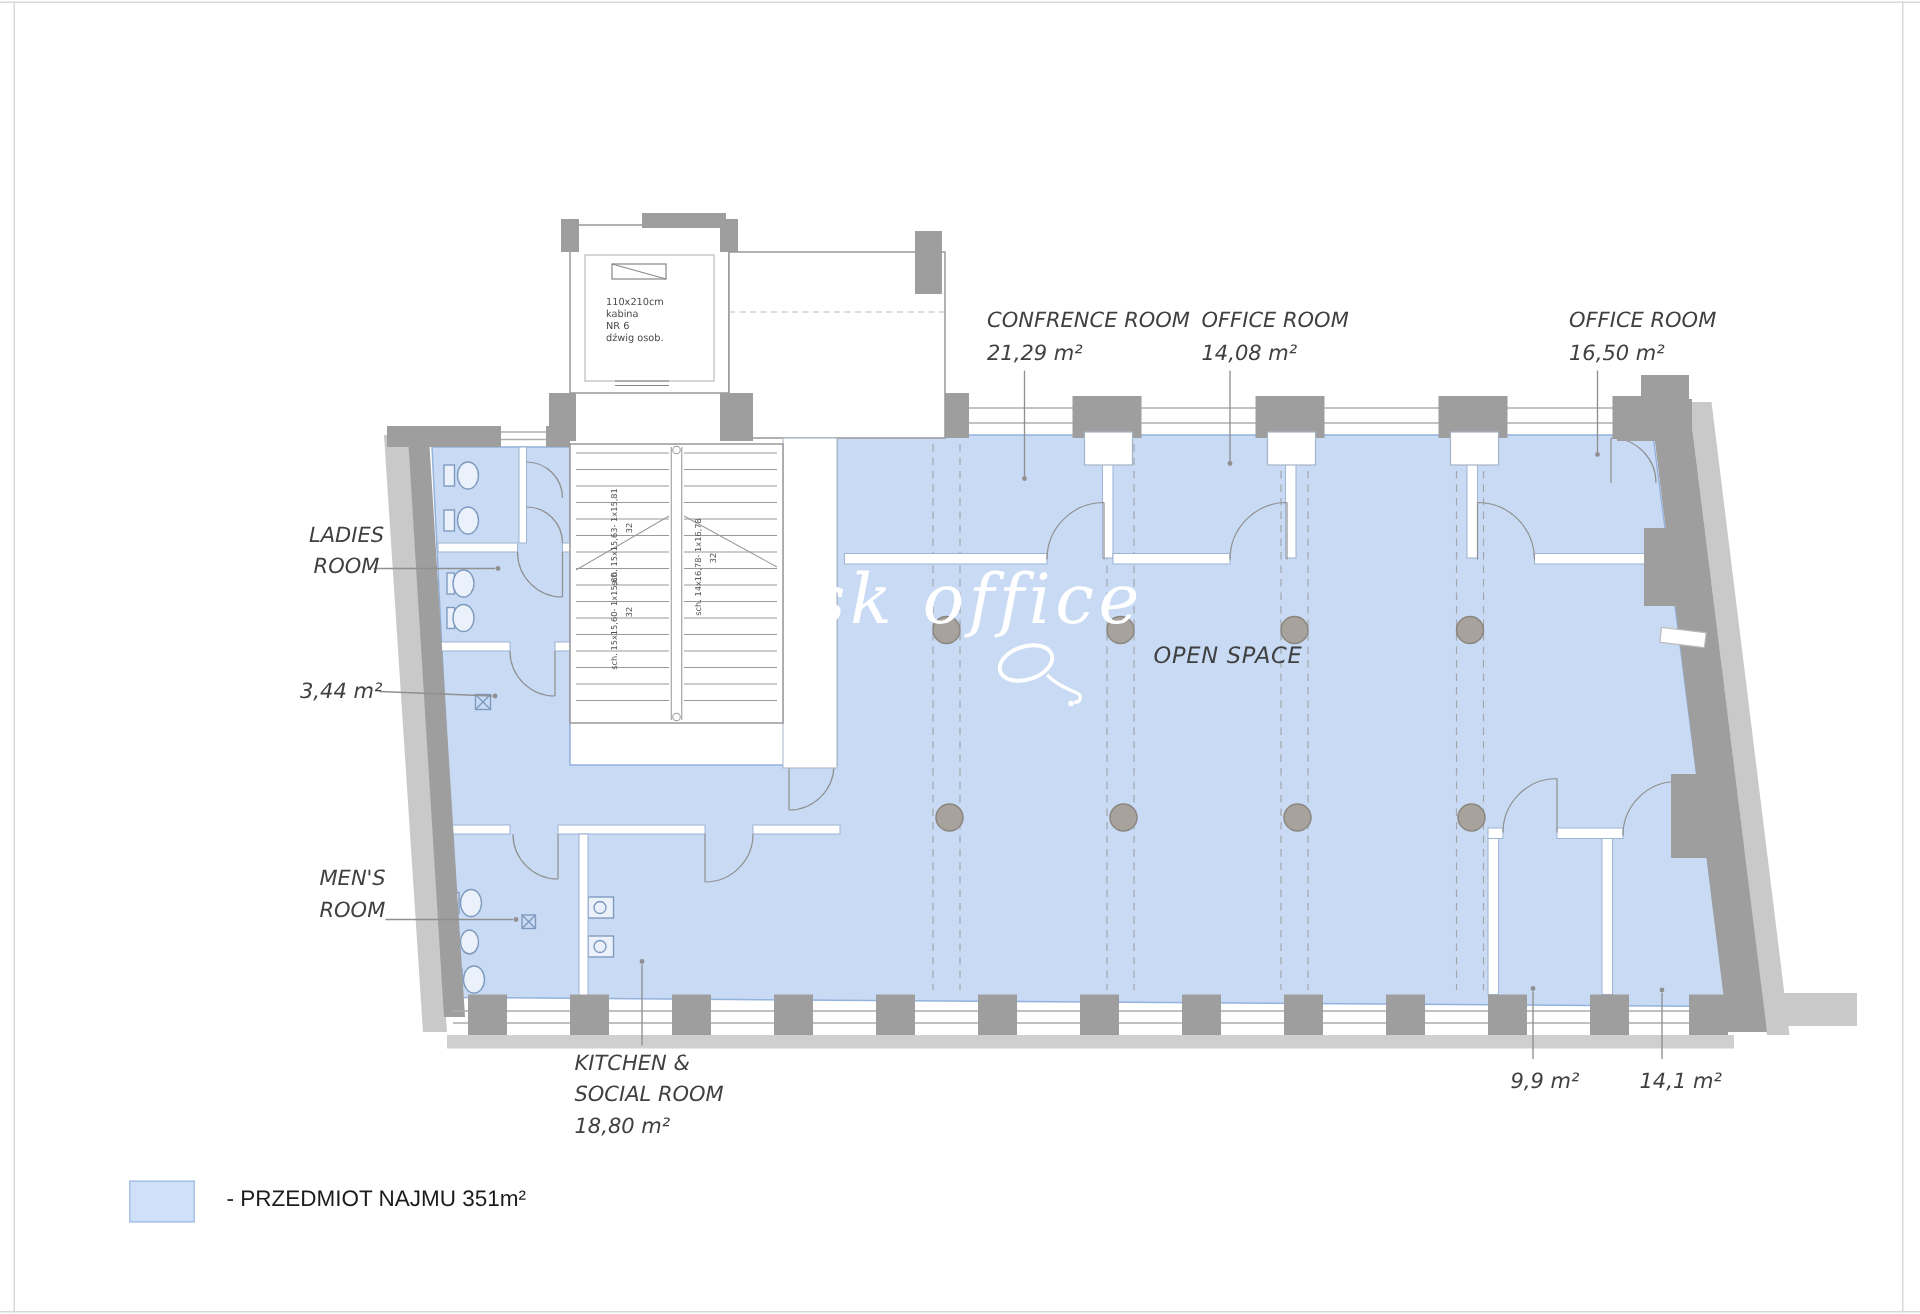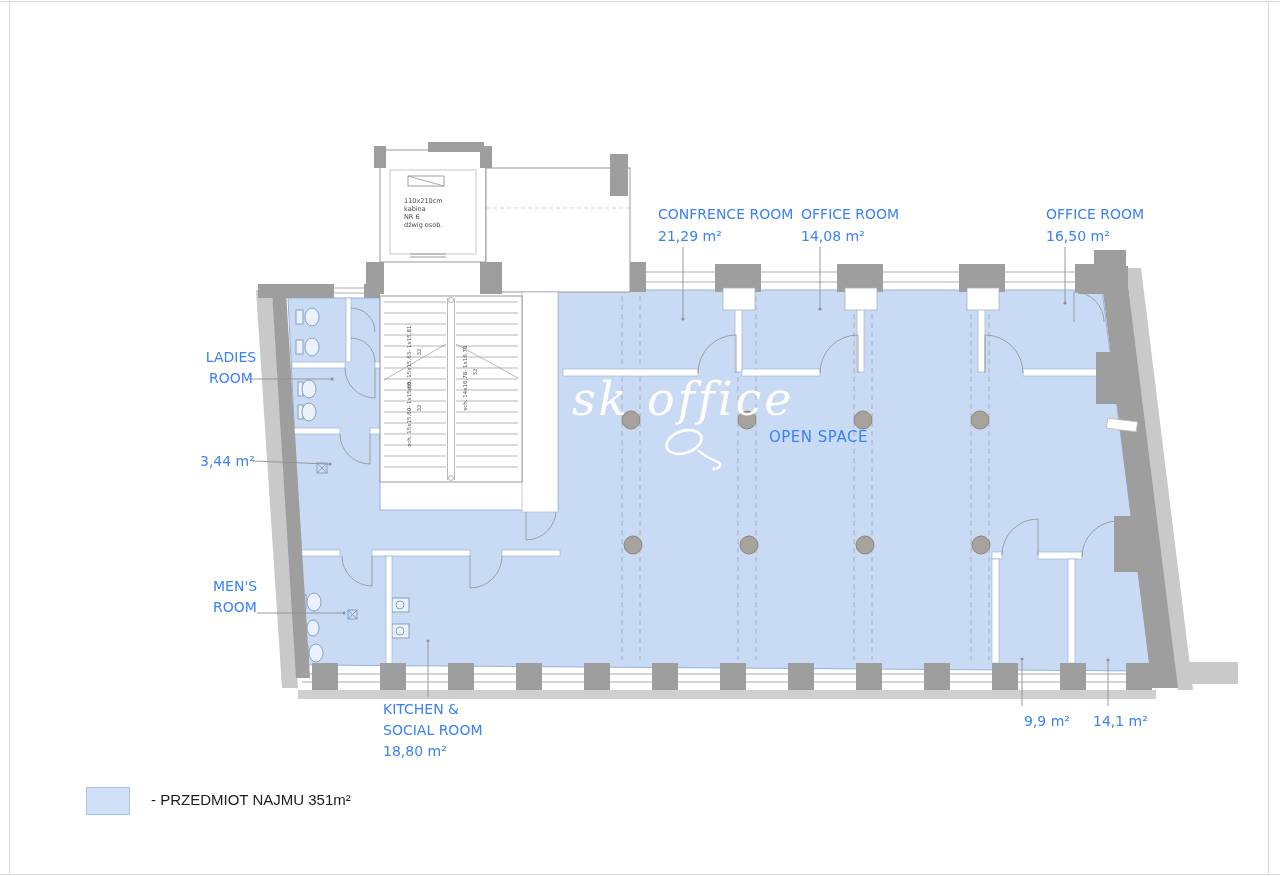--- a/index.html
+++ b/index.html
@@ -1,26 +1,26 @@
 <!DOCTYPE html>
 <html><head>
 <meta charset="utf-8">
 <style>
   html,body{margin:0;padding:0;background:#fff;}
   .canvas{position:relative;width:1280px;height:876px;background:#ffffff;overflow:hidden;
           font-family:"DejaVu Sans",sans-serif;}
   .frame{position:absolute;background:#d9d9d9;}
   .plan-svg{position:absolute;left:0;top:0;}
-  .lbl{position:absolute;color:#3b82f6;font-size:14px;line-height:22px;white-space:nowrap;}
+  .lbl{position:absolute;color:#404040;font-size:14px;line-height:22px;white-space:nowrap;font-style:italic;}
   .lbl .ln{display:block;}
   .lbl-center{text-align:center;}
   .open-lbl{font-size:15px;letter-spacing:.5px;}
   .elev-note{position:absolute;left:404px;top:197px;width:72px;font-size:6.5px;line-height:8px;
              color:#4a4a4a;white-space:pre-line;}
-  .wm1{position:absolute;left:572px;top:372px;font-family:"DejaVu Serif",serif;font-style:italic;
+  .wm1{position:absolute;left:540px;top:372px;font-family:"DejaVu Serif",serif;font-style:italic;
        font-size:46px;color:#ffffff;letter-spacing:3px;}
   .wm2{position:absolute;left:550px;top:470px;font-family:"DejaVu Serif",serif;font-style:italic;
        font-size:20px;color:#ffffff;letter-spacing:7px;}
   .legend-swatch{position:absolute;left:86px;top:787px;width:42px;height:26px;
                  background:#cfe0f8;border:1px solid #a9c2e8;}
   .legend-label{position:absolute;left:151px;top:791px;font-family:"Liberation Sans",sans-serif;
                 font-size:15px;color:#1c1c1c;white-space:nowrap;}
 </style>
 </head>
 <body>
@@ -271,19 +271,19 @@
   <div class="lbl" style="left:213px;top:576px;line-height:21px;">
     <span class="ln">MEN'S</span>
     <span class="ln">ROOM</span>
   </div>
   <div class="lbl" style="left:383px;top:699px;line-height:21px;">
     <span class="ln">KITCHEN &amp;</span>
     <span class="ln">SOCIAL ROOM</span>
     <span class="ln">18,80 m²</span>
   </div>
   <div class="lbl open-lbl" style="left:769px;top:426px;">OPEN SPACE</div>
-  <div class="lbl" style="left:1007px;top:710px;margin-left:17px;">9,9 m²</div>
+  <div class="lbl" style="left:1007px;top:710px;">9,9 m²</div>
   <div class="lbl" style="left:1093px;top:710px;">14,1 m²</div>
 
   <div class="legend-swatch"></div>
   <div class="legend-label">- PRZEDMIOT NAJMU 351m²</div>
 
 </div>
 
 </body></html>

